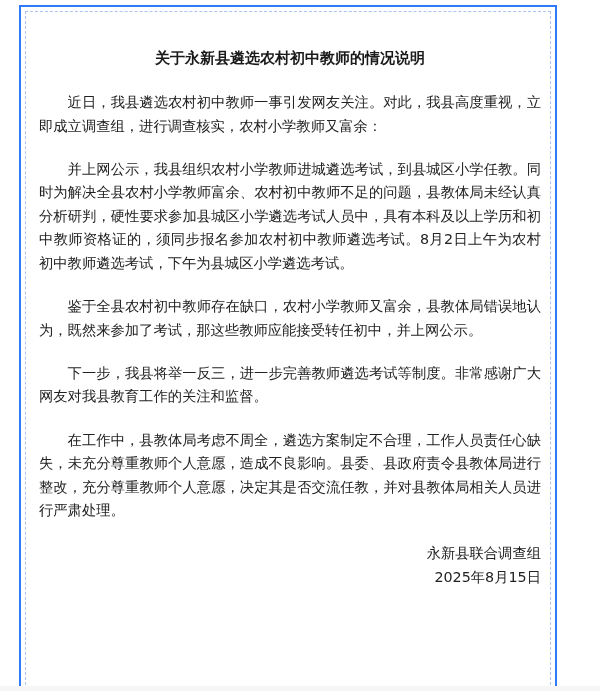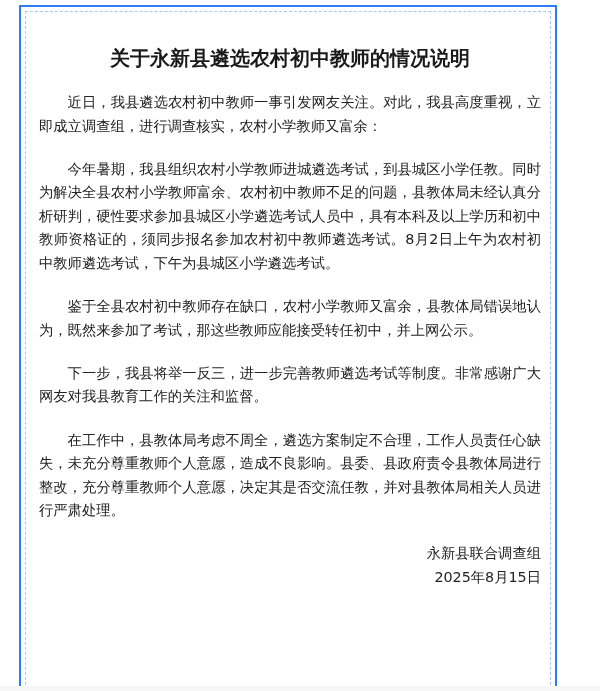--- a/index.html
+++ b/index.html
@@ -27,21 +27,21 @@
   .bottom-strip {
     position: absolute; left: 0; right: 0; top: 686px; height: 5px;
     background: #f6f6f6;
   }
   .doc {
     position: absolute;
     left: 39px; top: 44px;
     width: 502px;
   }
   .title {
-    font-size: 20px; font-weight: bold;
+    font-size: 15px; font-weight: bold;
     text-align: center;
     margin: 0;
     height: 28px; line-height: 28px;
     color: #1a1a1a;
     letter-spacing: 0px;
   }
   .para {
     font-size: 14.3px;
     line-height: 23.6px;
     text-indent: 2em;
@@ -62,21 +62,21 @@
 <body>
 
 <div class="frame">
   <div class="inner"></div>
 </div>
 <div class="bottom-strip"></div>
 
 <div class="doc">
   <h1 class="title">关于永新县遴选农村初中教师的情况说明</h1>
   <p class="para p1">近日，我县遴选农村初中教师一事引发网友关注。对此，我县高度重视，立即成立调查组，进行调查核实，农村小学教师又富余：</p>
-  <p class="para gap">今年暑期，我县组织农村小学教师进城遴选考试，到县城区小学任教。同时为解决全县农村小学教师富余、农村初中教师不足的问题，县教体局未经认真分析研判，硬性要求参加县城区小学遴选考试人员中，具有本科及以上学历和初中教师资格证的，须同步报名参加农村初中教师遴选考试。8月2日上午为农村初中教师遴选考试，下午为县城区小学遴选考试。</p>
+  <p class="para gap">并上网公示，我县组织农村小学教师进城遴选考试，到县城区小学任教。同时为解决全县农村小学教师富余、农村初中教师不足的问题，县教体局未经认真分析研判，硬性要求参加县城区小学遴选考试人员中，具有本科及以上学历和初中教师资格证的，须同步报名参加农村初中教师遴选考试。8月2日上午为农村初中教师遴选考试，下午为县城区小学遴选考试。</p>
   <p class="para gap">鉴于全县农村初中教师存在缺口，农村小学教师又富余，县教体局错误地认为，既然来参加了考试，那这些教师应能接受转任初中，并上网公示。</p>
   <p class="para gap">下一步，我县将举一反三，进一步完善教师遴选考试等制度。非常感谢广大网友对我县教育工作的关注和监督。</p>
   <p class="para gap">在工作中，县教体局考虑不周全，遴选方案制定不合理，工作人员责任心缺失，未充分尊重教师个人意愿，造成不良影响。县委、县政府责令县教体局进行整改，充分尊重教师个人意愿，决定其是否交流任教，并对县教体局相关人员进行严肃处理。</p>
   <div class="sign">
     <div>永新县联合调查组</div>
     <div>2025年8月15日</div>
   </div>
 </div>
 
 </body></html>

